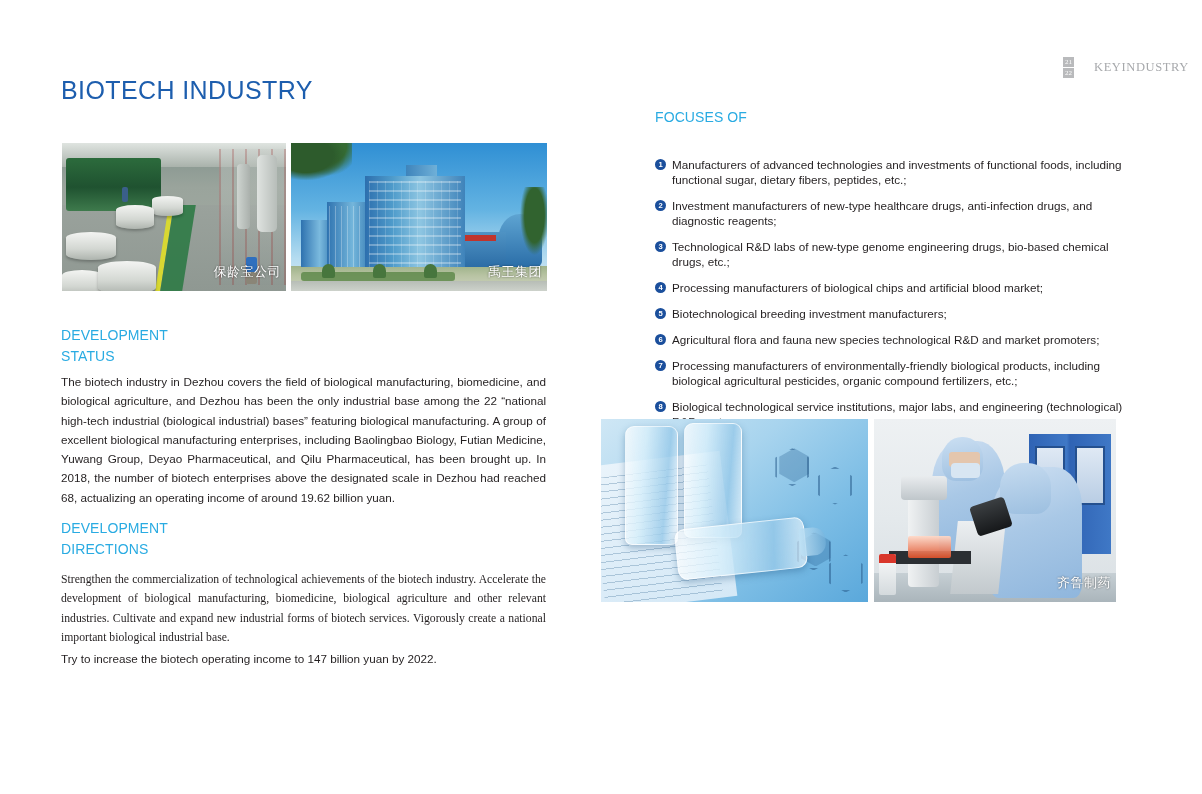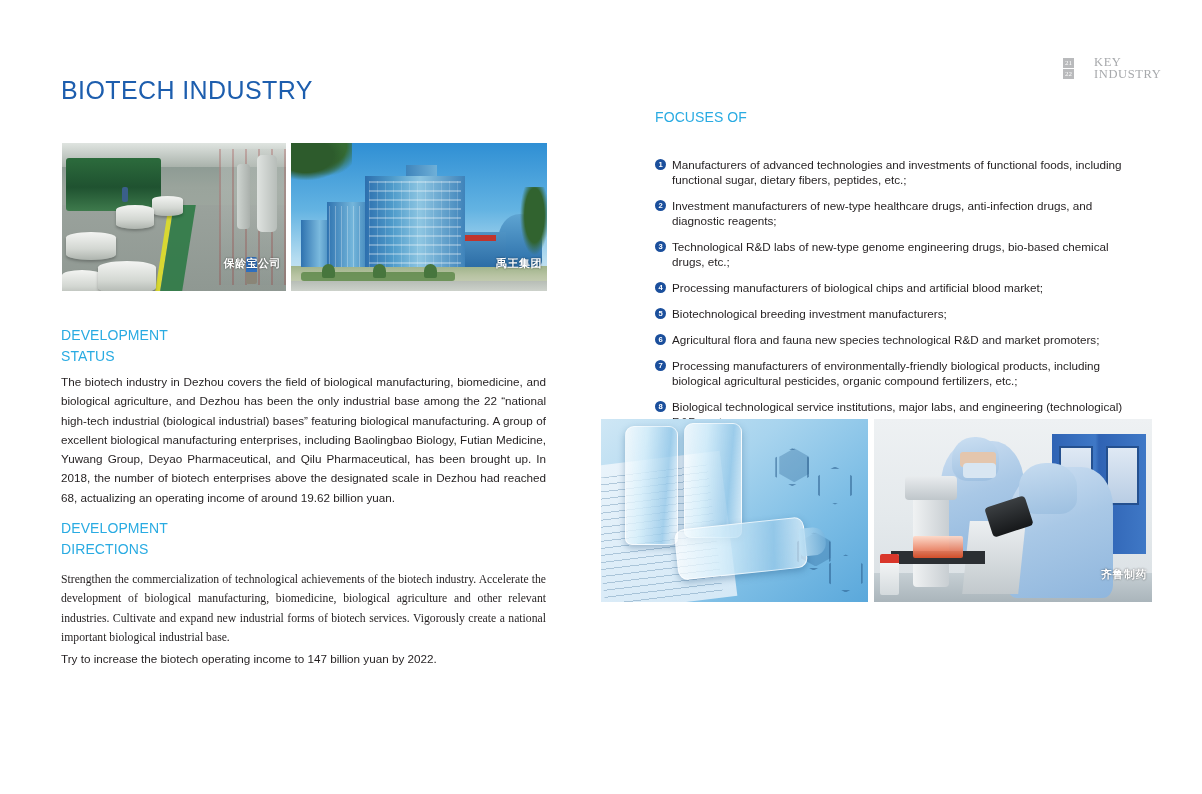--- a/index.html
+++ b/index.html
@@ -36,21 +36,21 @@
     height: 10px;
     background: #b9babc;
     color: #ffffff;
     font-size: 7px;
     line-height: 10px;
     text-align: center;
     font-family: "Liberation Serif", serif;
   }
   .brandmark .words {
     display: flex;
-    flex-direction: column;
+    flex-direction: row;
     font-family: "Liberation Serif", serif;
     color: #a7a9ac;
     font-size: 12.5px;
     line-height: 11.5px;
     letter-spacing: 0.6px;
   }
 
   
   .page-title {
     position: absolute;
@@ -91,27 +91,26 @@
 
   
   .photo {
     position: absolute;
     overflow: hidden;
     background: #cfd8de;
   }
   .photo .cap {
     position: absolute;
     right: 5px;
-    bottom: 20px;
+    bottom: 10px;
     color: #ffffff;
-    font-size: 11px;
+    font-size: 13px;
     letter-spacing: 0.5px;
     text-shadow: 0 0 2px rgba(0,0,0,.65);
     z-index: 40;
-    font-weight: bold;
   }
 
   
   #photo-factory { left: 62px; top: 143px; width: 224px; height: 148px; }
   #photo-factory .bg {
     position: absolute; inset: 0;
     background:
       linear-gradient(180deg, #93a29a 0%, #8c9a93 14%, #9aa49c 30%, #a7aea6 100%);
   }
   #photo-factory .ceiling {
@@ -287,21 +286,21 @@
     left: 28%; top: 57%; width: 48%; height: 27%;
     border-radius: 10px; transform: rotate(-6deg);
   }
   #photo-vials .vC::after{
     content:""; position:absolute; right:-16%; top:22%; width:20%; height:56%;
     background: linear-gradient(90deg, rgba(190,225,245,.9), rgba(120,180,220,.6));
     border-radius: 4px 12px 12px 4px;
   }
 
   
-  #photo-lab { left: 874px; top: 419px; width: 278px; height: 183px; }
+  #photo-lab { left: 874px; top: 419px; width: 242px; height: 183px; }
   #photo-lab .room {
     position: absolute; inset: 0;
     background: linear-gradient(180deg,#eef1f3 0%, #e4e9ec 55%, #d9dfe3 100%);
   }
   #photo-lab .door {
     position: absolute; right: 2%; top: 8%; width: 34%; height: 66%;
     background: linear-gradient(90deg,#2f63b4 0%, #3f78c6 46%, #2f63b4 50%, #3f78c6 100%);
   }
   #photo-lab .door .pane {
     position: absolute; top: 10%; width: 31%; height: 46%;

